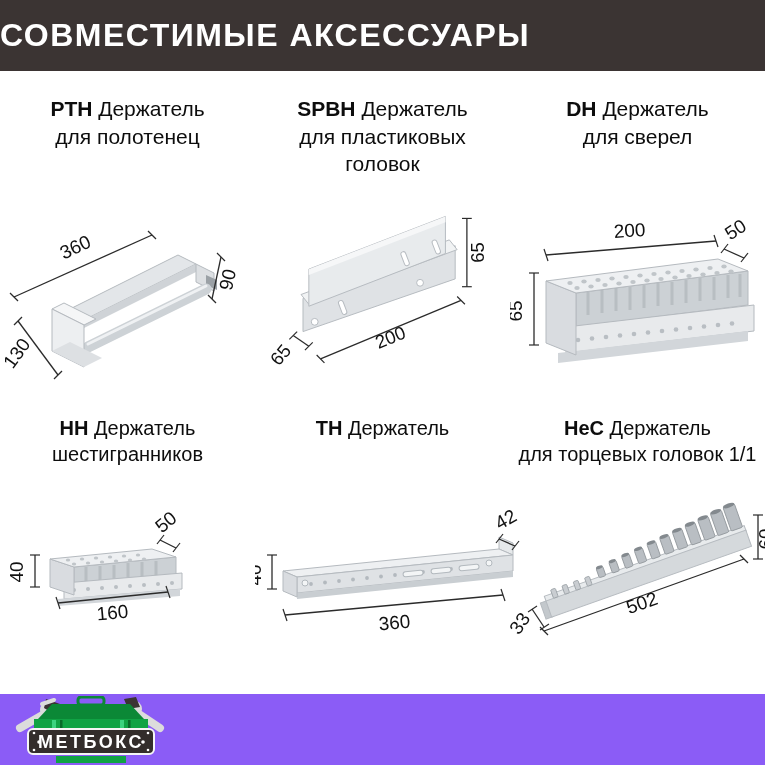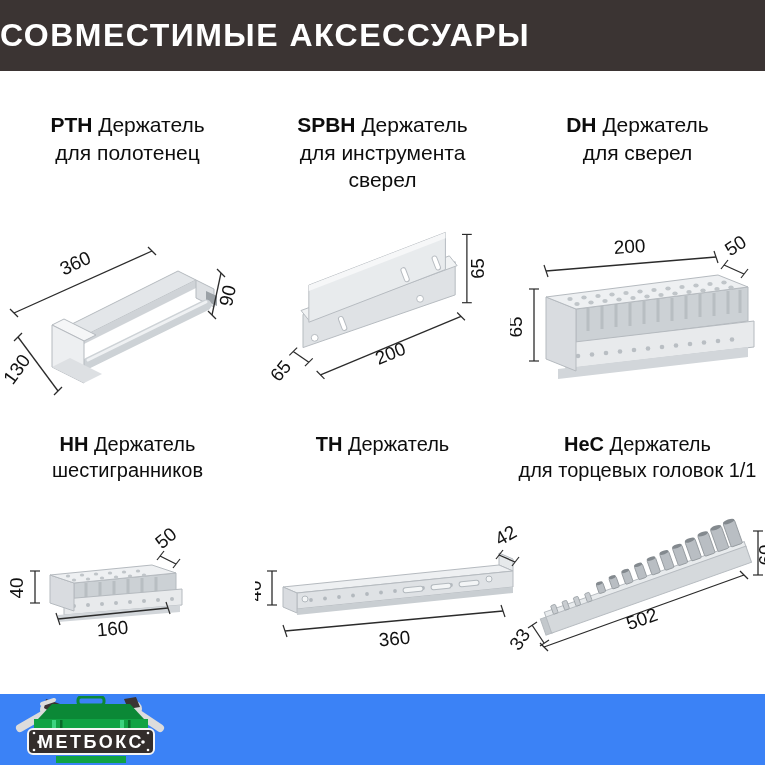--- a/index.html
+++ b/index.html
@@ -14,41 +14,41 @@
     position:absolute;left:0;top:0;width:765px;height:71px;
     background:#3b3433;display:flex;align-items:center;justify-content:flex-start;
   }
   .banner h1{
     margin:0;color:#ffffff;font-size:32px;font-weight:800;
     letter-spacing:1.5px;text-transform:uppercase;
   }
   
   .grid{position:absolute;left:0;top:71px;width:765px;}
   .row{display:flex;}
-  .row1{margin-top:40px;}
+  .row1{margin-top:24px;}
   .row2{margin-top:20px;}
   .cell{width:255px;text-align:center;}
   .title{
     margin:0;font-size:21px;font-weight:400;line-height:1.32;color:#0d0d0d;
   }
   .row1 .title{height:100px;}
   .row2 .title{height:82px;font-size:20px;line-height:1.3;}
   .title b{font-weight:700;}
   .t-line{display:block;}
   .fig{display:block;margin:0 auto;}
   
   .dim-line{stroke:#2b2b2b;stroke-width:1.3;fill:none;}
   .dim-tick{stroke:#2b2b2b;stroke-width:1.2;}
   .dim-txt{font-family:"Liberation Sans",sans-serif;font-size:19px;fill:#111;text-anchor:middle;}
   .metal{stroke:#b5babf;stroke-width:1;}
   .rib{stroke:#aeb4b9;stroke-width:3;opacity:.65;}
   
   .footer{
     position:absolute;left:0;top:694px;width:765px;height:71px;
-    background:#3b82f6;
+    background:#8b5cf6;
   }
   .logo{position:absolute;left:8px;top:2px;}
   .brand-txt{
     font-family:"Liberation Sans",sans-serif;font-weight:700;font-size:18px;
     fill:#ffffff;letter-spacing:2.5px;text-anchor:middle;
   }
 </style>
 </head>
 <body>
 
@@ -97,22 +97,22 @@
             <line class="dim-tick" x1="14" y1="130" x2="22" y2="122"></line>
             <line class="dim-tick" x1="54" y1="184" x2="62" y2="176"></line>
             <text class="dim-txt" transform="translate(22,162) rotate(-54)">130</text>
           </g>
         </svg>
       </section>
 
       <section class="cell">
         <h2 class="title">
           <span class="t-line"><b>SPBH</b> <span>Держатель</span></span>
-          <span class="t-line">для инструмента</span>
-          <span class="t-line">сверел</span>
+          <span class="t-line">для пластиковых</span>
+          <span class="t-line">головок</span>
         </h2>
         <svg class="fig" width="255" height="200" viewBox="0 0 255 205">
           <g>
             <polygon class="metal" points="46,106 202,52 202,86 46,140" fill="#dfe2e5"></polygon>
             <polygon class="metal" points="44,102 196,46 204,56 52,112" fill="#f1f3f4"></polygon>
             <polygon class="metal" points="52,76 192,22 192,60 52,114" fill="#e8ebed"></polygon>
             <polygon points="52,76 192,22 192,28 52,82" fill="#f6f7f8"></polygon>
             <rect x="148" y="58" width="5" height="15" rx="2.5" transform="rotate(-21 150 65)" fill="#ffffff" stroke="#b6bbc0"></rect>
             <rect x="180" y="46" width="5" height="15" rx="2.5" transform="rotate(-21 182 53)" fill="#ffffff" stroke="#b6bbc0"></rect>
             <rect x="84" y="108" width="5" height="15" rx="2.5" transform="rotate(-21 86 115)" fill="#ffffff" stroke="#b6bbc0"></rect>

